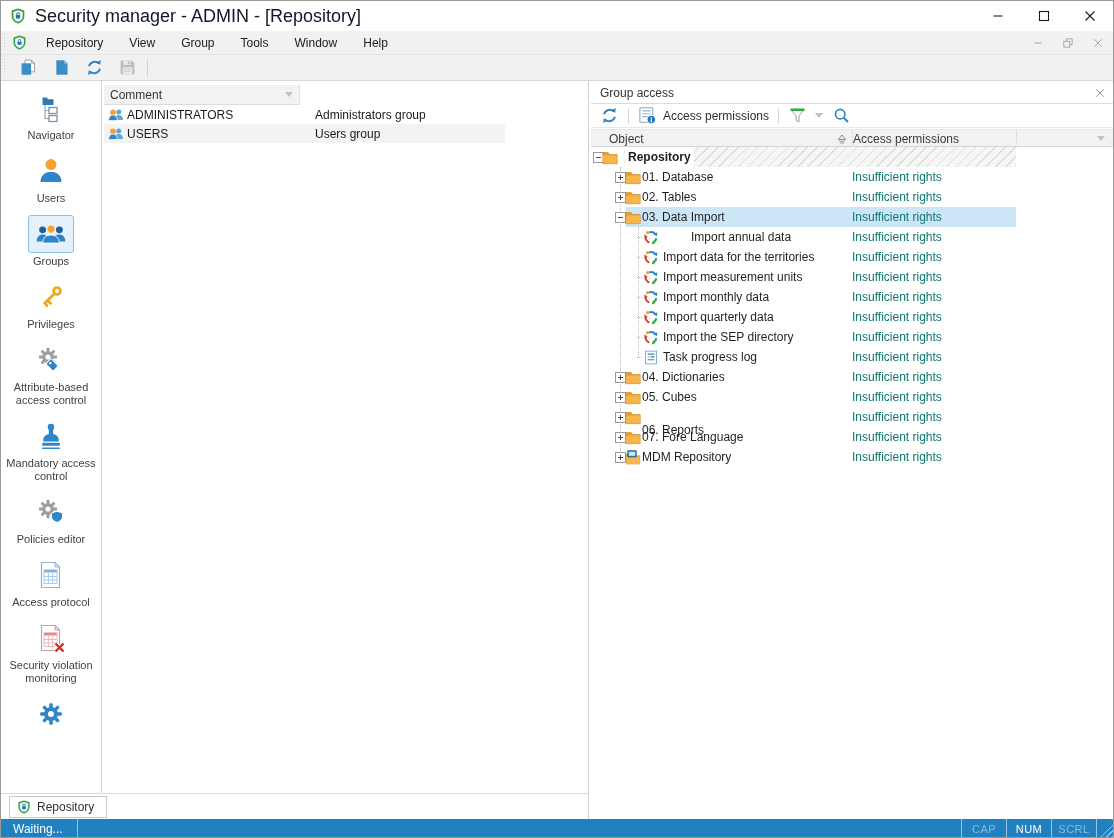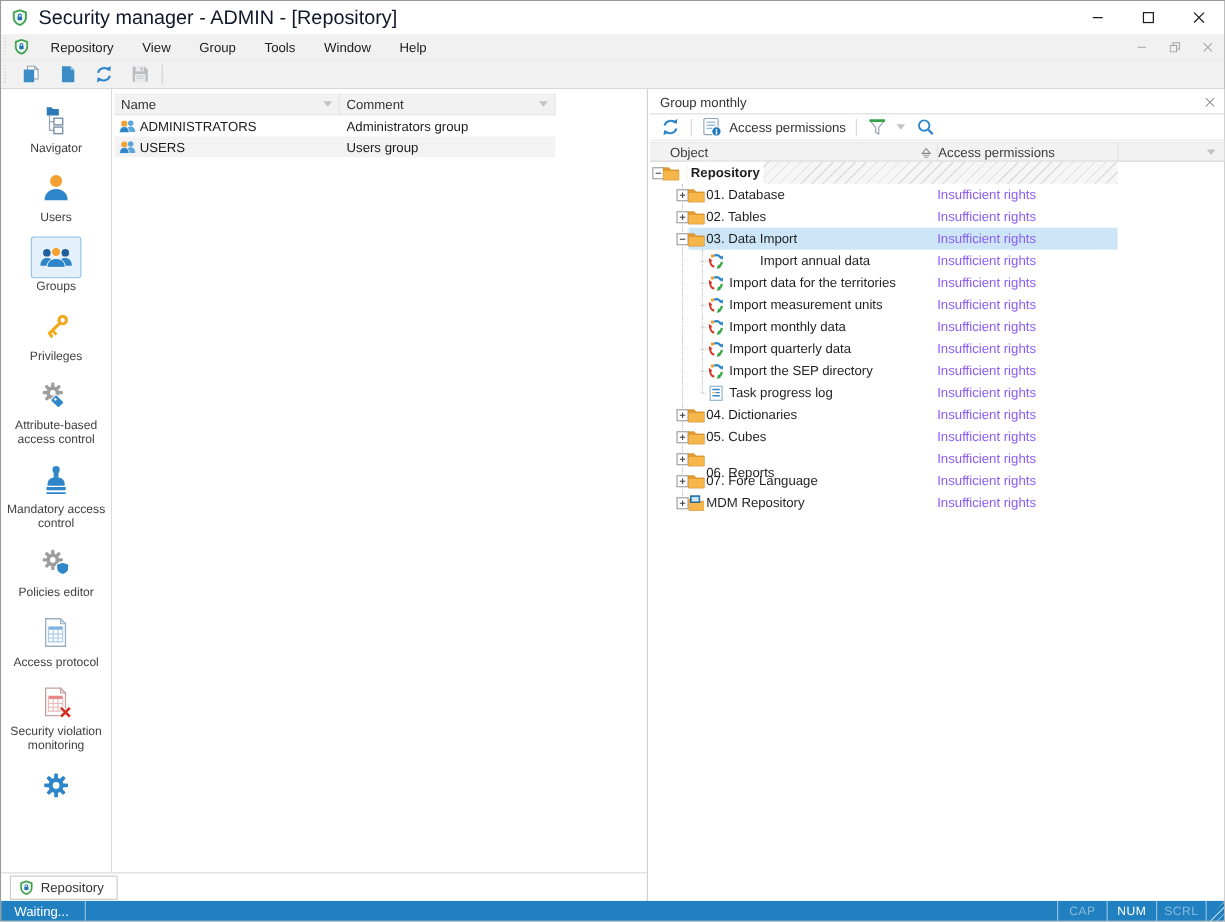--- a/index.html
+++ b/index.html
@@ -84,21 +84,21 @@
   .tree-row { position:absolute; left:0; width:524px; height:20px; }
   .t-band { position:absolute; top:0; height:20px; }
   .t-band.sel { background:#cde6f7; }
   .t-band.hatch { background:#f6f6f6; background-image:repeating-linear-gradient(315deg,#dcdcdc 0 1px, transparent 1px 7px); }
   .exp { position:absolute; top:5px; width:11px; height:11px; background:#fff; border:1px solid #9a9a9a; }
   .exp::before { content:""; position:absolute; left:2px; top:4px; width:5px; height:1px; background:#4a4a4a; }
   .exp.plus::after { content:""; position:absolute; left:4px; top:2px; width:1px; height:5px; background:#4a4a4a; }
   .t-icon { position:absolute; top:3px; width:16px; height:15px; }
   .t-label { position:absolute; top:0; line-height:20px; color:#1f1f1f; white-space:nowrap; }
   .t-label.root { font-weight:bold; background:#fff; padding:0 3px; }
-  .t-access { position:absolute; left:261px; top:0; line-height:20px; color:#8b5cf6; }
+  .t-access { position:absolute; left:261px; top:0; line-height:20px; color:#0f766e; }
   .t-stub { position:absolute; left:46px; top:10px; width:5px; height:1px; border-top:1px dotted #bdbdbd; }
   .t-spine { position:absolute; width:1px; border-left:1px dotted #bdbdbd; }
 
   
   .statusbar { position:absolute; left:0; top:818px; width:1112px; height:19px; background:#2180c0; color:#fff; display:flex; align-items:center; }
   .sb-text { margin-left:12px; }
   .sb-sep { width:1px; height:100%; background:rgba(255,255,255,.55); }
   .sb-sep.left { margin-left:14px; }
   .sb-right { margin-left:auto; display:flex; align-items:center; height:100%; }
   .sb-ind { width:44px; text-align:center; font-size:11px; color:rgba(255,255,255,.45); letter-spacing:.5px; }
@@ -450,24 +450,20 @@
             <svg class="side-icon">
               <use href="#sym-gear-blue" xlink:href="#sym-gear-blue"></use>
             </svg>
           </div>
 
   </div>
       </div>
 
     <div class="list-panel">
       <div class="list-header">
-          <div class="lh-cell" style="width: 205px;">
-            <span>Name</span>
-            <span class="caret"></span>
-          </div>
           <div class="lh-cell" style="width: 196px;">
             <span>Comment</span>
             <span class="caret"></span>
           </div>
         </div>
       <div class="list-rows">
           <div class="list-row">
     <div class="lr-name">
               <svg>
                 <use href="#sym-group-sm"></use>
@@ -494,21 +490,21 @@
             <use href="#sym-shield"></use>
           </svg>
         <span>Repository</span>
       </div>
     </div>
 
     <div class="splitter"></div>
 
     <div class="right-panel">
       <div class="gp-caption">
-        <span class="cap-text">Group monthly</span>
+        <span class="cap-text">Group access</span>
         <button class="gp-close">
             <svg>
               <use href="#sym-glyph-close"></use>
             </svg>
           </button>
       </div>
       <div class="gp-toolbar">
         <button class="gp-btn">
             <svg class="i20">
               <use href="#sym-refresh"></use>

